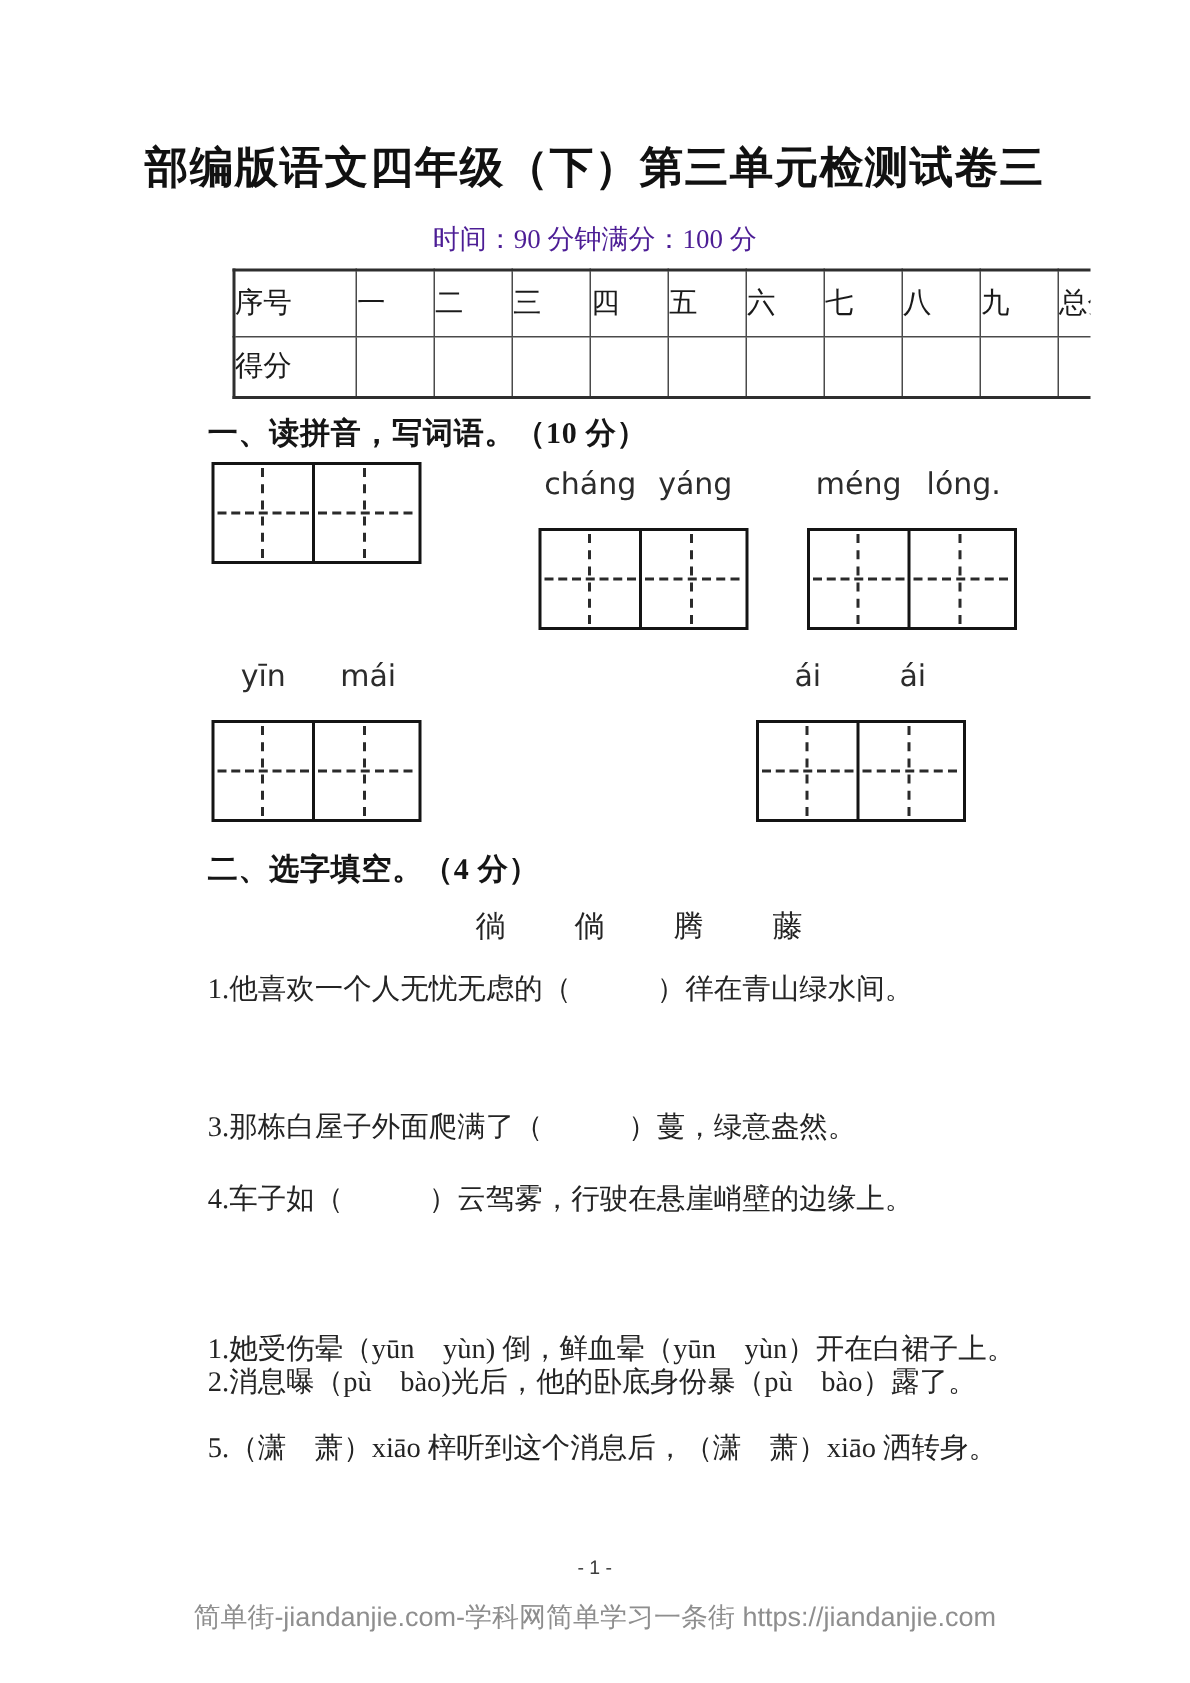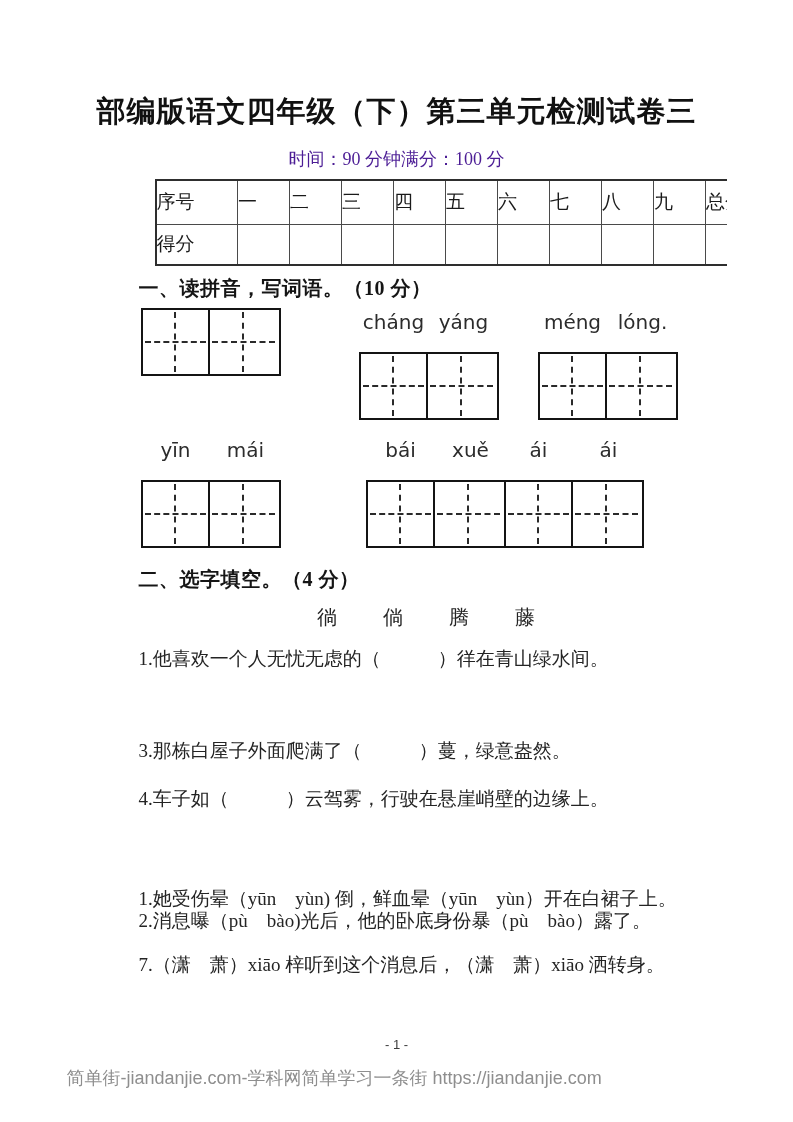--- a/index.html
+++ b/index.html
@@ -74,21 +74,21 @@
     display:flex; justify-content:center; gap:46px;
     font-size:20px; color:#242424;
   }
   .page-number {
     position:absolute; top:1037px; left:0; width:100%;
     text-align:center; font-size:13px; color:#3c3c3c;
     font-family:"Liberation Sans", sans-serif;
   }
   .site-footer {
     position:absolute; top:1066px; left:0; width:100%;
-    text-align:left; font-size:18px; color:#8e8e8e;
+    text-align:center; font-size:18px; color:#8e8e8e;
     font-family:"Liberation Sans", sans-serif;
   }
 </style>
 </head>
 <body>
 
 <div class="page">
 
   <div class="doc-title">部编版语文四年级（下）第三单元检测试卷三</div>
 
@@ -176,30 +176,20 @@
     <div class="pline">
       <span class="pcell">yīn</span>
       <span class="pcell">mái</span>
     </div>
     <div class="boxes">
       <div class="tbox"></div>
       <div class="tbox"></div>
     </div>
   </div>
 
-  <div class="unit" style="left:299px; top:436px">
-    <div class="pline">
-      <span class="pcell">bái</span>
-      <span class="pcell">xuě</span>
-    </div>
-    <div class="boxes">
-      <div class="tbox"></div>
-      <div class="tbox"></div>
-    </div>
-  </div>
 
   <div class="unit" style="left:437px; top:436px">
     <div class="pline">
       <span class="pcell">ái</span>
       <span class="pcell">ái</span>
     </div>
     <div class="boxes">
       <div class="tbox"></div>
       <div class="tbox"></div>
     </div>
@@ -214,19 +204,19 @@
     <span>藤</span>
   </div>
 
   <div class="q-item" style="top:646px">1.他喜欢一个人无忧无虑的（　　　）徉在青山绿水间。</div>
   <div class="q-item" style="top:738px">3.那栋白屋子外面爬满了（　　　）蔓，绿意盎然。</div>
   <div class="q-item" style="top:786px">4.车子如（　　　）云驾雾，行驶在悬崖峭壁的边缘上。</div>
 
 
   <div class="q-item" style="top:886px">1.她受伤晕（yūn　yùn) 倒，鲜血晕（yūn　yùn）开在白裙子上。</div>
   <div class="q-item" style="top:908px">2.消息曝（pù　bào)光后，他的卧底身份暴（pù　bào）露了。</div>
-  <div class="q-item" style="top:952px">7.（潇　萧）xiāo 梓听到这个消息后，（潇　萧）xiāo 洒转身。</div>
+  <div class="q-item" style="top:952px">5.（潇　萧）xiāo 梓听到这个消息后，（潇　萧）xiāo 洒转身。</div>
 
 
   <div class="page-number">- 1 -</div>
   <div class="site-footer">简单街-jiandanjie.com-学科网简单学习一条街 https://jiandanjie.com</div>
 
 </div>
 
 </body></html>

